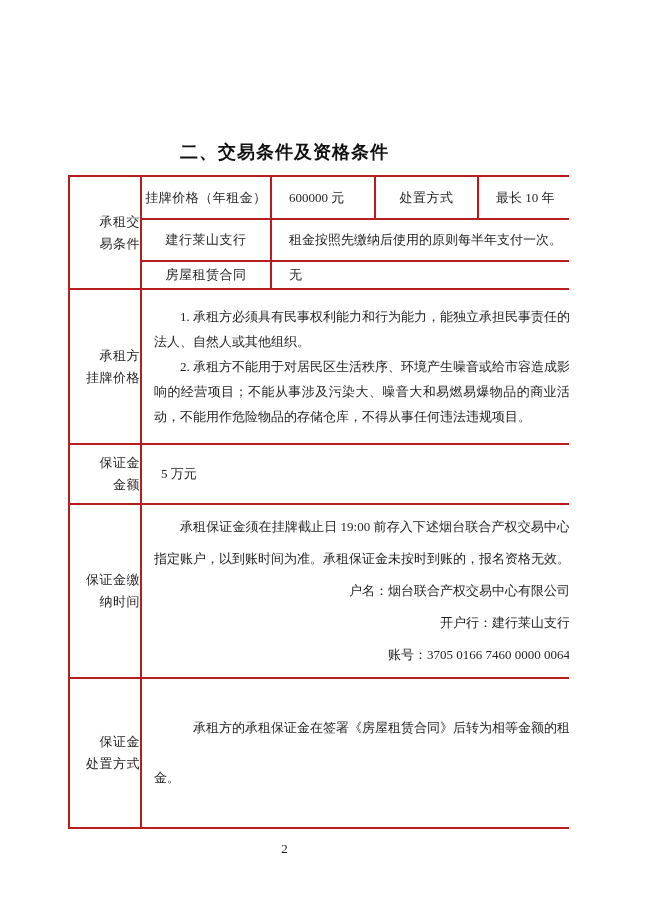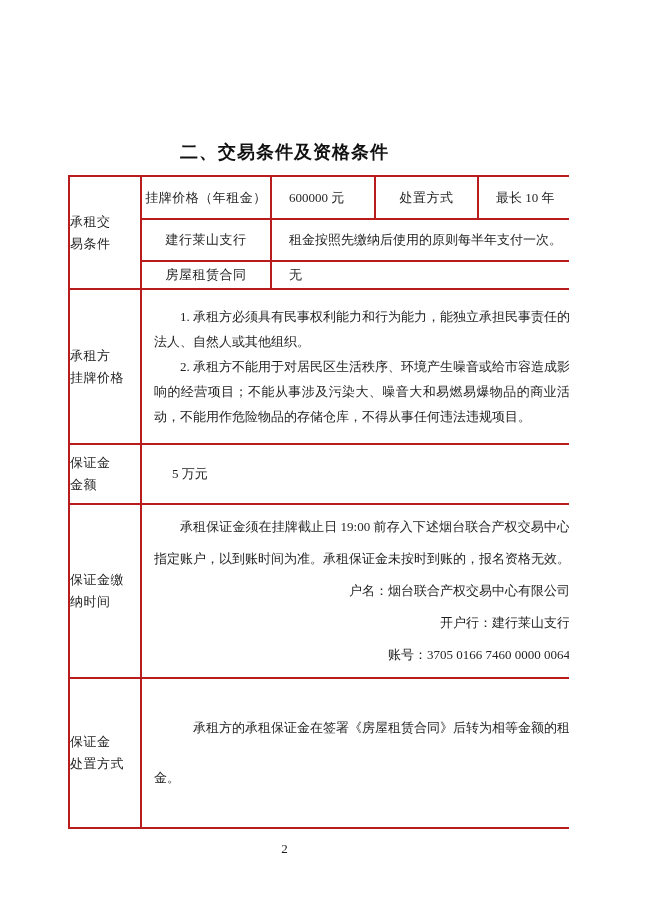--- a/index.html
+++ b/index.html
@@ -35,21 +35,21 @@
     table-layout: fixed;
     border: 2px solid #000000;
   }
   table.doc-table td {
     border: 2px solid #b91c1c;
     font-size: 13px;
     vertical-align: middle;
     color: #1f1f1f;
   }
   td.row-label {
-    text-align: left;
+    text-align: right;
     white-space: pre-line;
     line-height: 22px;
     letter-spacing: 0.5px;
   }
   td.sub-label {
     text-align: center;
     letter-spacing: 0.5px;
   }
   td.cell-value {
     text-align: left;
@@ -73,21 +73,21 @@
     line-height: 32px;
     padding-left: 2em;
     text-align: right;
   }
   .disposal-para {
     text-align: justify;
     line-height: 50px;
     text-indent: 3em;
   }
   td.deposit-amount {
-    padding-left: 30px;
+    padding-left: 19px;
   }
   .page-footer {
     position: absolute;
     top: 841px;
     left: 0;
     width: 100%;
     text-align: center;
     font-size: 13px;
     color: #1f1f1f;
   }

